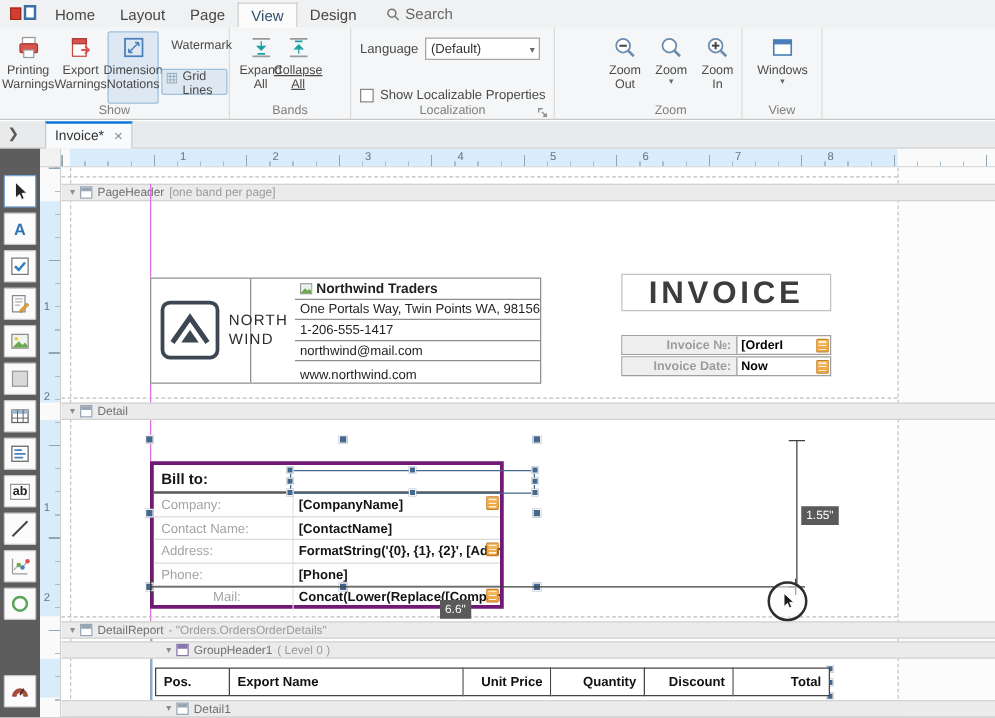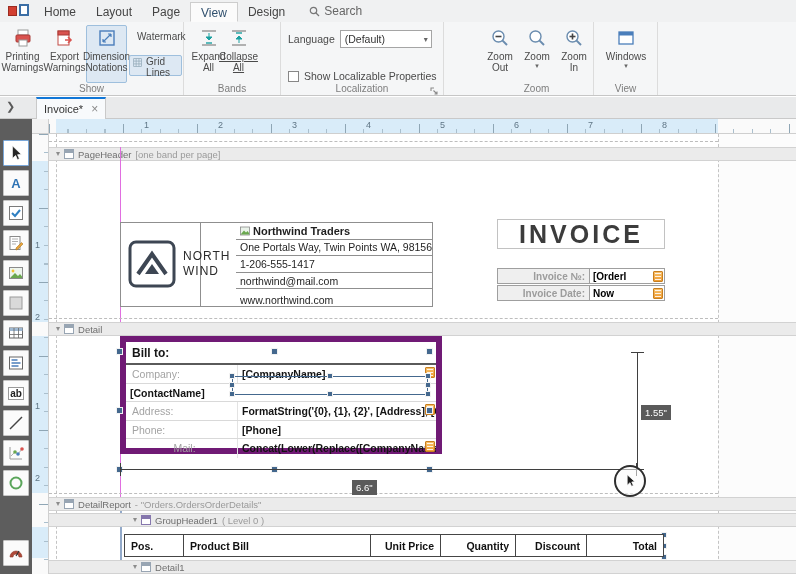--- a/index.html
+++ b/index.html
@@ -109,21 +109,21 @@
   .inv-label{width:92px;background:#efefef;color:#9c9c9c;font-weight:bold;font-size:10px;text-align:right;
              padding:2px 4px 0 0;border-right:1px solid #9f9f9f;}
   .inv-value{flex:1;font-weight:bold;font-size:10px;padding:2px 0 0 3px;position:relative;overflow:hidden;white-space:nowrap;}
 
   .fieldicon{position:absolute;right:1px;top:2px;width:10px;height:11px;border:1px solid #c87f1f;border-radius:1px;
              background:linear-gradient(180deg,#f8c06a,#ee9c33);}
   .fieldicon::after{content:"";position:absolute;inset:1px;
              background:repeating-linear-gradient(180deg,rgba(255,255,255,.85) 0 1px,transparent 1px 3px);}
 
   
-  .billto{position:absolute;left:71px;top:202px;width:322px;height:118px;border:6px solid #701a75;background:#fff;}
+  .billto{position:absolute;left:71px;top:235px;width:283px;height:118px;border:3px solid #701a75;background:#fff;}
   .bt-title{height:23px;border-bottom:2px solid #5a5a5a;font-weight:bold;font-size:12px;color:#161616;padding:4px 0 0 6px;}
   .bt-row{height:18.6px;display:flex;border-bottom:1px solid #d9d9d9;}
   .bt-row:last-child{border-bottom:none;text-align:center;}
   .bt-label{width:112px;color:#a3a3a3;font-size:10.5px;padding:3px 0 0 6px;border-right:1px solid #e3e3e3;}
   .bt-value{flex:1;font-weight:bold;font-size:10.5px;color:#141414;padding:3px 13px 0 4px;position:relative;
             overflow:hidden;white-space:nowrap;}
   .cellsel{position:absolute;left:183px;top:242px;width:196px;height:19px;border:1px solid #44688e;pointer-events:none;}
   .handle{position:absolute;width:7px;height:7px;background:#44688e;border:1px solid #f2f2f2;}
   .handle.sm{width:6px;height:6px;}
 
@@ -510,20 +510,21 @@
     <div class="billto">
       <div class="bt-title">Bill to:</div>
       <div class="bt-row">
         <div class="bt-label">Company:</div>
         <div class="bt-value">
           <span>[CompanyName]</span>
           <span class="fieldicon"></span>
         </div>
       </div>
       <div class="bt-row">
+        <div class="bt-label">Contact Name:</div>
         <div class="bt-value">
           <span>[ContactName]</span>
         </div>
       </div>
       <div class="bt-row">
         <div class="bt-label">Address:</div>
         <div class="bt-value">
           <span>FormatString('{0}, {1}, {2}', [Address], [City</span>
           <span class="fieldicon"></span>
         </div>
@@ -586,21 +587,21 @@
 
     <div class="bandstrip indent" style="top:379px;">
       <span class="btri">▾</span>
       <span class="bicon purple"></span>
       <span class="bname">GroupHeader1</span>
       <span class="bsuffix">( Level 0 )</span>
     </div>
 
     <div class="ordertable">
       <div class="ot-cell l" style="width:60px;">Pos.</div>
-      <div class="ot-cell l" style="width:187px;">Product Bill</div>
+      <div class="ot-cell l" style="width:187px;">Export Name</div>
       <div class="ot-cell r" style="width:70px;">Unit Price</div>
       <div class="ot-cell r" style="width:75px;">Quantity</div>
       <div class="ot-cell r" style="width:71px;">Discount</div>
       <div class="ot-cell r" style="width:77px;">Total</div>
     </div>
     <span class="handle sm" style="left:612px;top:398px;"></span>
     <span class="handle sm" style="left:612px;top:409px;"></span>
     <span class="handle sm" style="left:612px;top:420px;"></span>
 
     <div class="bandstrip indent" style="top:426px;">

